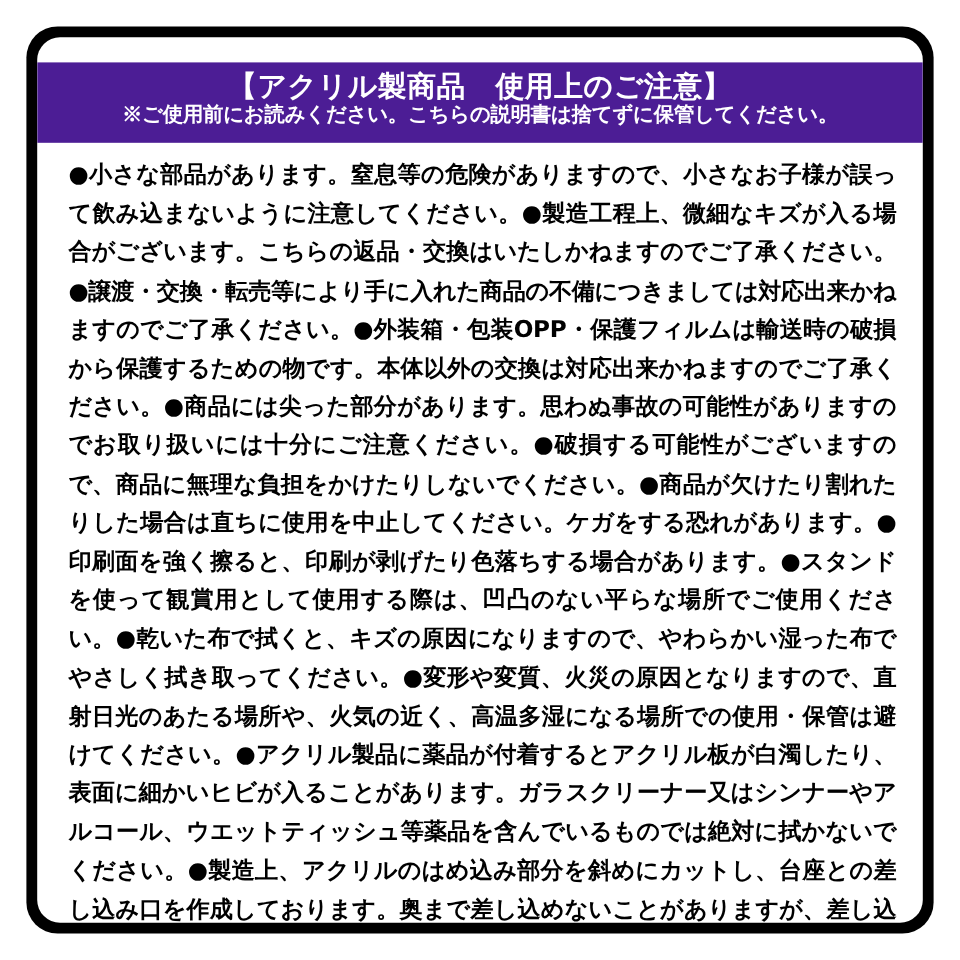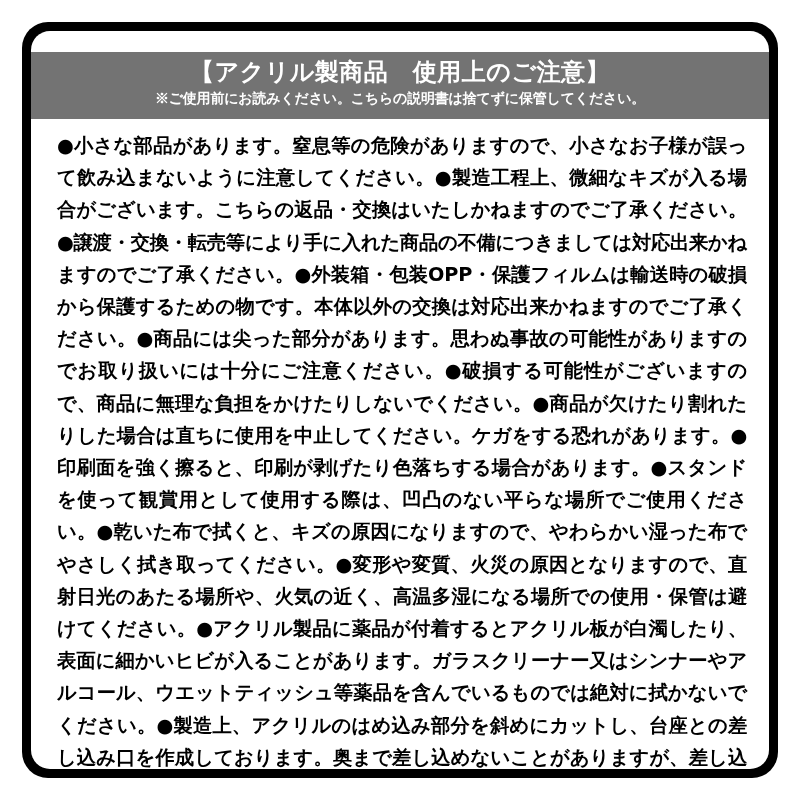--- a/index.html
+++ b/index.html
@@ -44,38 +44,38 @@
     box-sizing: border-box;
     overflow: hidden;
   }
   
   .header-band {
     position: absolute;
     left: 0;
     top: 21px;
     width: 738px;
     height: 67px;
-    background: #737373;
+    background: #4c1d95;
     color: #ffffff;
     text-align: center;
     box-sizing: border-box;
     padding-top: 5px;
   }
   .header-title {
     font-family: "DejaVu Sans", "Liberation Sans", sans-serif;
     font-weight: bold;
     font-size: 24px;
     letter-spacing: 0.5px;
     line-height: 30px;
     white-space: nowrap;
   }
   .header-sub {
-    font-family: Liberation Sans, sans-serif;
+    font-family: Liberation Mono, monospace;
     font-weight: bold;
-    font-size: 14px;
+    font-size: 17px;
     line-height: 22px;
     letter-spacing: -0.2px;
     white-space: nowrap;
   }
   
   .body-text {
     position: absolute;
     left: 26px;
     top: 99px;
     width: 690px;

